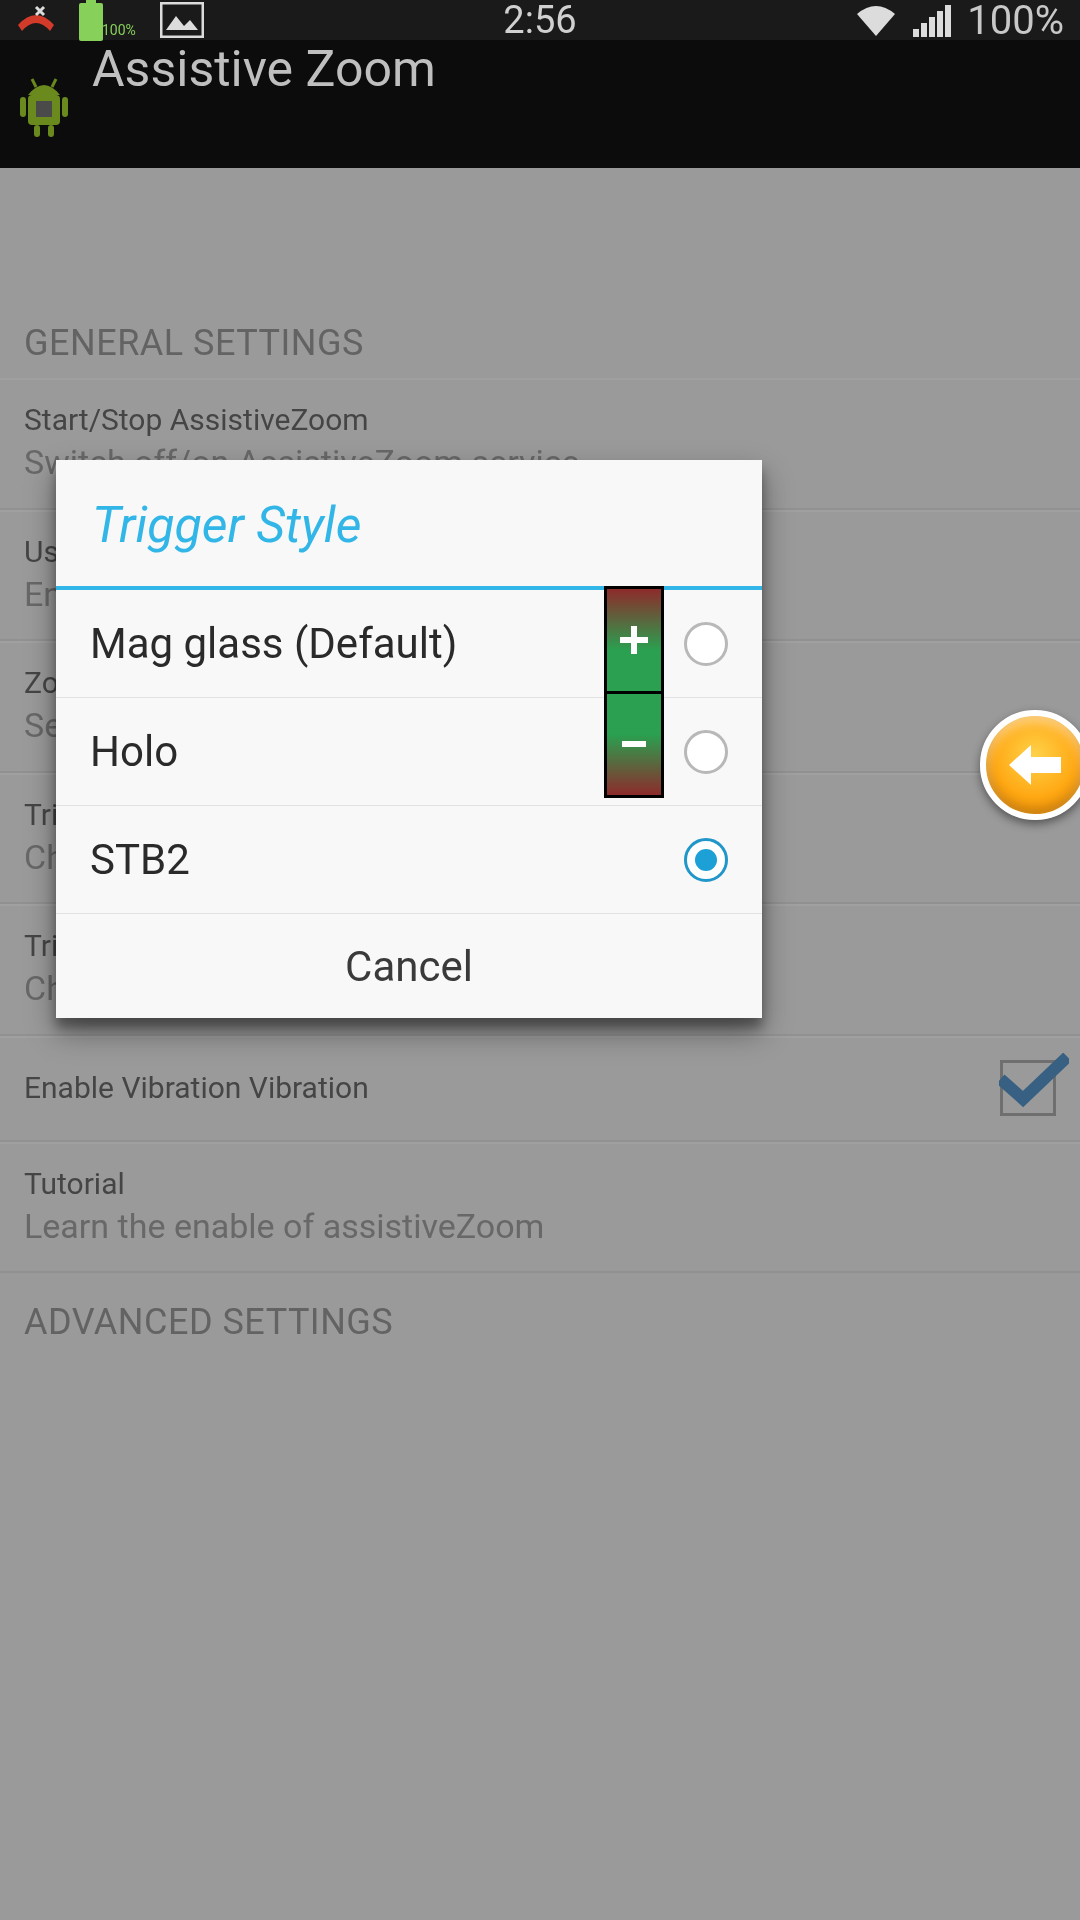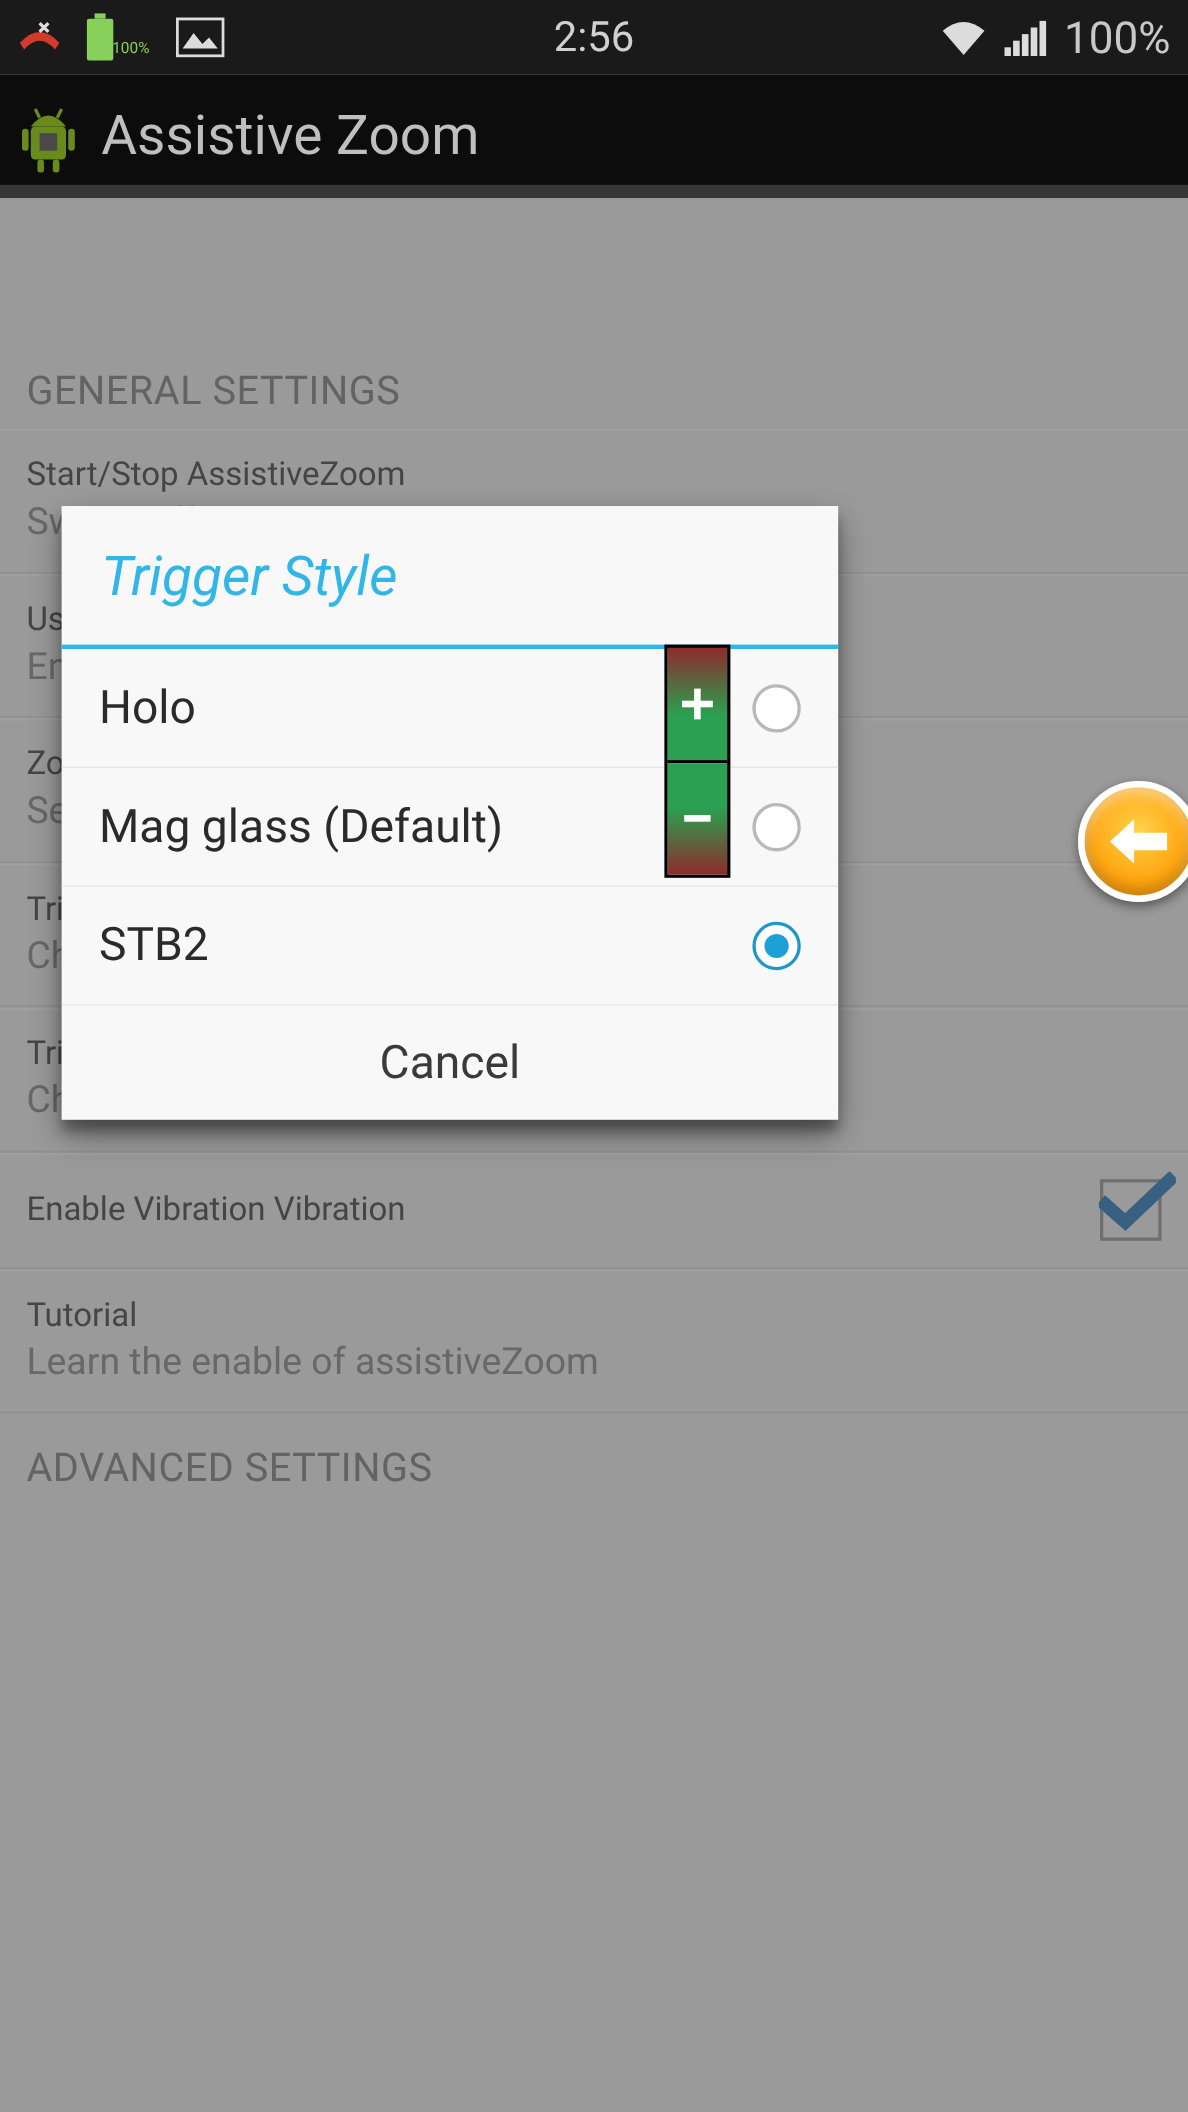--- a/index.html
+++ b/index.html
@@ -1,31 +1,31 @@
 <!DOCTYPE html>
 <html><head>
 <meta charset="utf-8">
 <style>
   * { margin: 0; padding: 0; box-sizing: border-box; }
   html, body { width: 1080px; height: 1920px; overflow: hidden; font-family: Roboto, "Helvetica Neue", Arial, sans-serif; background: #e9e9e9; }
   
   .statusbar {
-    height: 68px; background: #1a1a1a; color: #c8c8c8;
+    height: 40px; background: #1a1a1a; color: #c8c8c8;
     display: flex; align-items: center; padding: 0 16px; font-size: 36px;
     position: relative;
   }
   .sb-left { display: flex; align-items: center; gap: 20px; }
   .sb-center { position: absolute; left: 50%; transform: translateX(-50%); font-size: 38px; color: #d0d0d0; }
   .sb-right { margin-left: auto; display: flex; align-items: center; gap: 14px; }
   .sb-icon { display: inline-flex; align-items: center; justify-content: center; }
   .sb-battery-text { font-size: 14px; color: #87d05a; position: relative; top: 10px; left:-4px;}
   
   .actionbar {
-    height: 112px; background: #0c0c0c; color: #c2c2c2;
-    display: flex; align-items: center; padding: 0 16px;
+    height: 128px; background: #0c0c0c; color: #c2c2c2;
+    display: flex; padding: 0 16px;
   }
   .actionbar-title { font-size: 50px; margin-left: 20px; color: #bfbfbf; }
   
   .content {
     background: #e9e9e9; height: calc(1920px - 56px - 112px);
     position: relative;
   }
   .section-header {
     padding: 34px 24px 14px 24px; font-size: 36px; font-weight: normal;
     color: #6f6f6f; letter-spacing: 0.5px;
@@ -215,25 +215,25 @@
     <div class="section-header" style="padding-top:28px;">ADVANCED SETTINGS</div>
   </div>
 
   <div class="dim-over-content"></div>
 
   <div class="dialog">
     <div class="dialog-title">Trigger Style</div>
     <div class="dialog-title-divider"></div>
 
     <div class="dialog-option">
+      <div class="opt-label">Mag glass (Default)</div>
+      <div class="radio"></div>
+    </div>
+    <div class="dialog-option">
       <div class="opt-label">Holo</div>
-      <div class="radio"></div>
-    </div>
-    <div class="dialog-option">
-      <div class="opt-label">Mag glass (Default)</div>
       <div class="radio"></div>
     </div>
     <div class="dialog-option">
       <div class="opt-label">STB2</div>
       <div class="radio selected"></div>
     </div>
 
     <div class="dialog-cancel">Cancel</div>
   </div>
 

